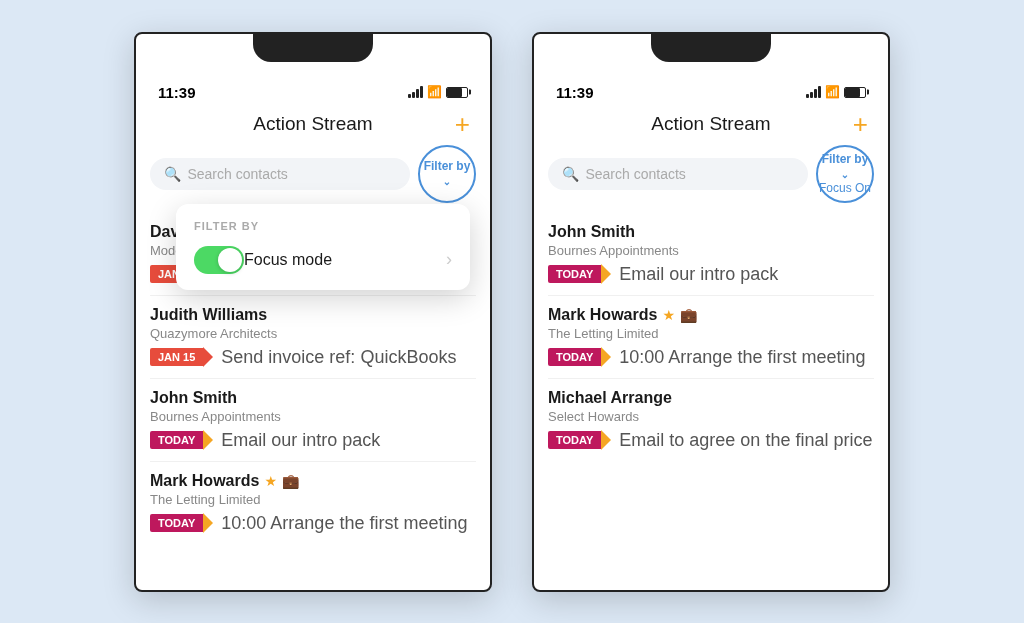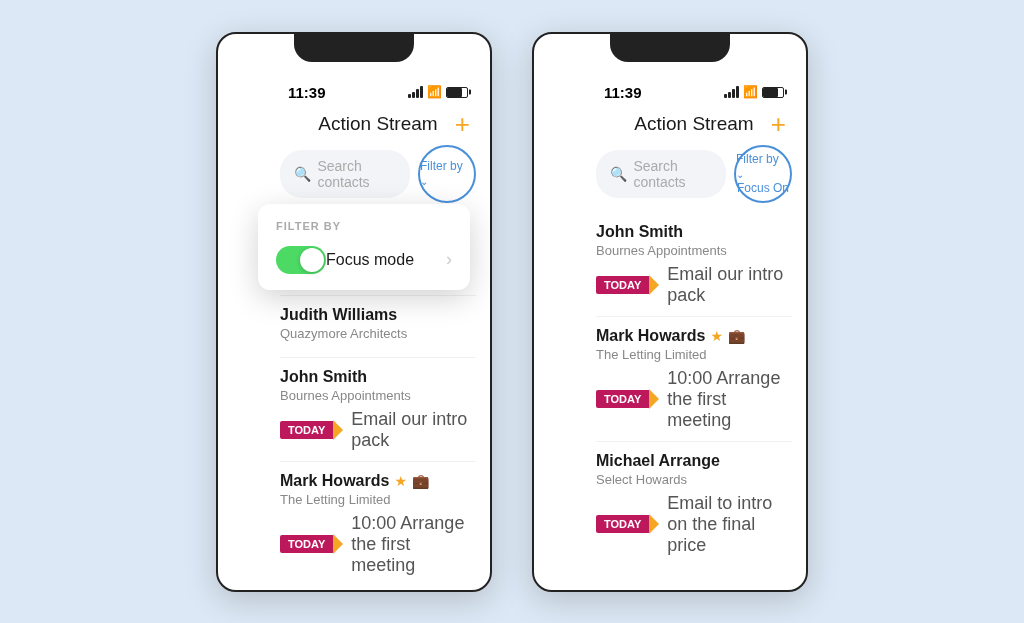--- a/index.html
+++ b/index.html
@@ -13,29 +13,28 @@
       font-family: -apple-system, BlinkMacSystemFont, 'Segoe UI', sans-serif;
       overflow: hidden;
     }
     .phones-container {
       display: flex;
       gap: 40px;
       align-items: center;
       padding: 20px;
     }
     .phone {
-      width: 276px;
+      width: 358px;
       height: 560px;
       background: #fff;
-      border-radius: 20px;
+      border-radius: 8px;
       box-shadow: 0 8px 32px rgba(0,0,0,0.18);
       overflow: hidden;
       position: relative;
       border: 2px solid #222;
-      padding-left: 48px;
     }
     
     .status-bar {
       display: flex;
       justify-content: space-between;
       align-items: center;
       padding: 14px 22px 8px 22px;
       font-size: 13px;
       font-weight: 600;
     }
@@ -125,22 +124,23 @@
       align-items: center;
       justify-content: center;
       cursor: pointer;
       background: #fff;
       flex-shrink: 0;
       position: relative;
     }
     .filter-btn-text {
       color: #4a90d9;
       font-size: 12px;
-      font-weight: 400;
+      font-weight: 700;
       line-height: 1.2;
+      text-align: center;
     }
     .filter-btn-sub {
       color: #4a90d9;
       font-size: 12px;
       font-weight: 500;
       text-align: center;
     }
     
     .contacts-list {
       flex: 1;
@@ -323,20 +323,25 @@
             <span class="task-arrow arrow-red"></span>
             <span class="task-text">Contact Dav…</span>
           </div>
         </div>
 
         <div class="contact-item">
           <div class="contact-name-row">
             <span class="contact-name">Judith Williams</span>
           </div>
           <div class="contact-company">Quazymore Architects</div>
+          <div class="task-row">
+            <span class="task-badge badge-red">JAN 15</span>
+            <span class="task-arrow arrow-red"></span>
+            <span class="task-text">Send invoice ref: QuickBooks</span>
+          </div>
         </div>
 
         <div class="contact-item">
           <div class="contact-name-row">
             <span class="contact-name">John Smith</span>
           </div>
           <div class="contact-company">Bournes Appointments</div>
           <div class="task-row">
             <span class="task-badge badge-orange">TODAY</span>
             <span class="task-arrow arrow-orange"></span>
@@ -439,20 +444,20 @@
         </div>
 
         <div class="contact-item">
           <div class="contact-name-row">
             <span class="contact-name">Michael Arrange</span>
           </div>
           <div class="contact-company">Select Howards</div>
           <div class="task-row">
             <span class="task-badge badge-orange">TODAY</span>
             <span class="task-arrow arrow-orange"></span>
-            <span class="task-text">Email to intro on the final price</span>
+            <span class="task-text">Email to agree on the final price</span>
           </div>
         </div>
       </div>
     </div>
   </div>
 
 </div>
 
 </body></html>

